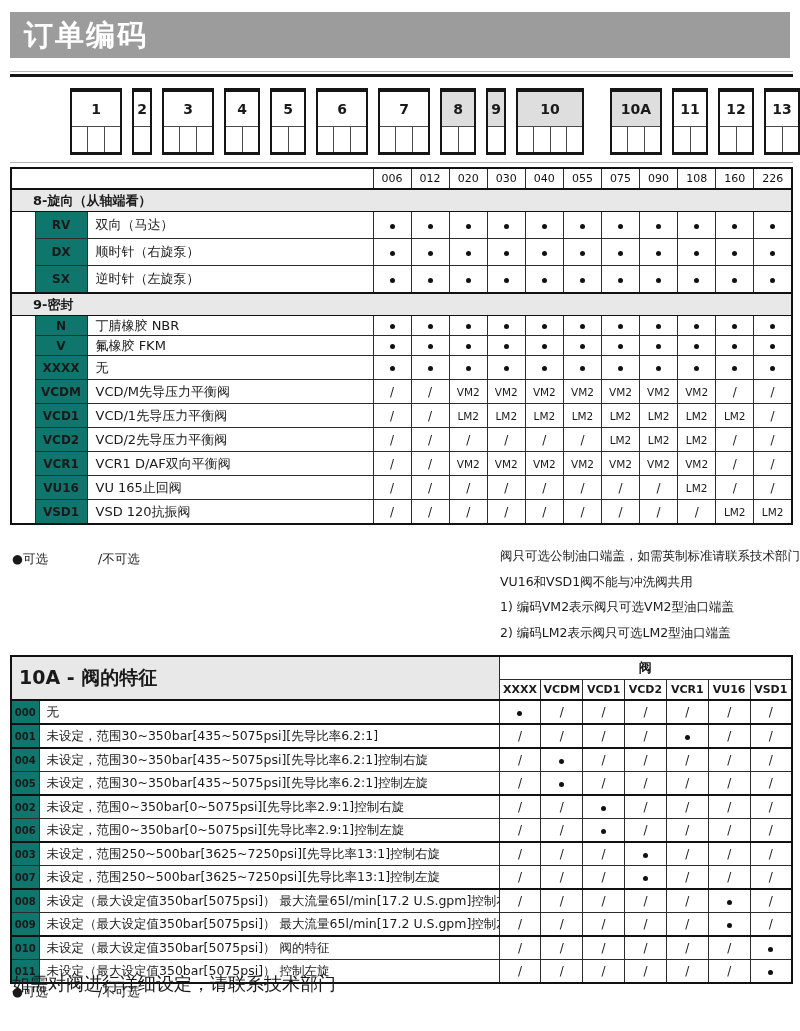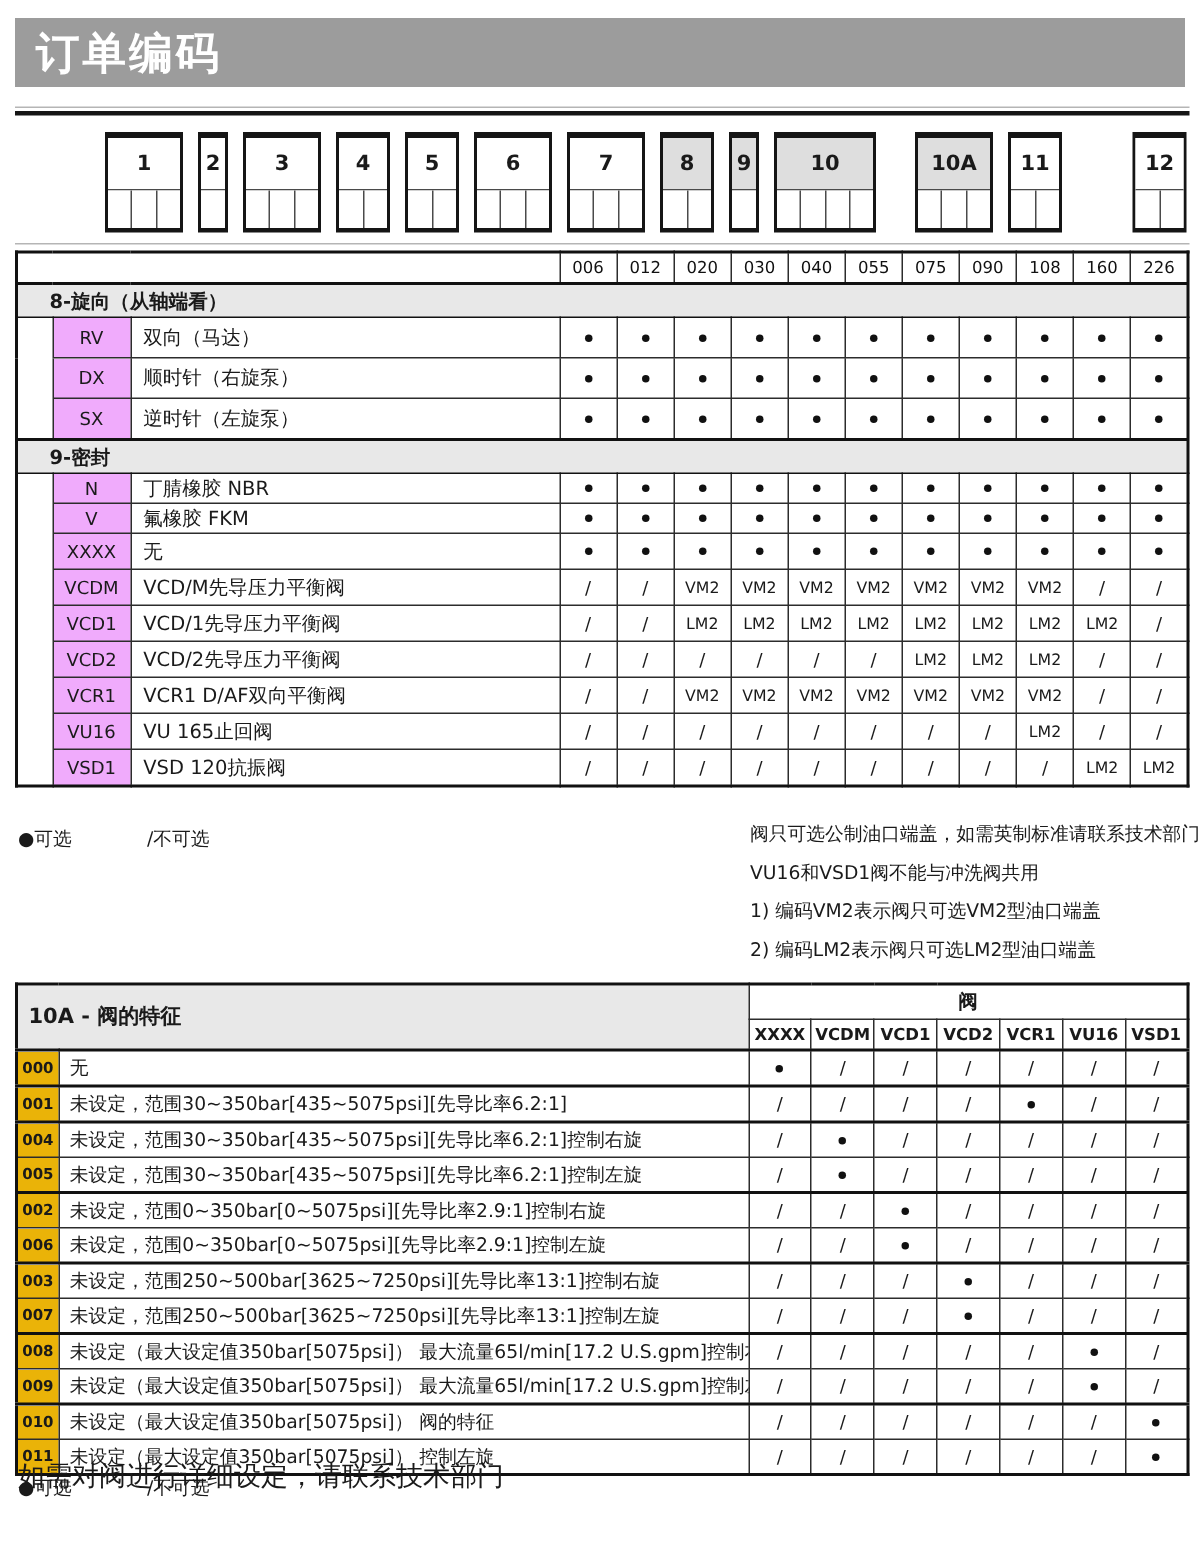--- a/index.html
+++ b/index.html
@@ -31,39 +31,39 @@
   
   table{border-collapse:collapse;table-layout:fixed;width:783px;}
   table.t1,table.t2{border:2px solid #111;}
   td{border:1px solid #2c2c2c;overflow:hidden;white-space:nowrap;padding:0;}
 
   #table1-wrap{position:absolute;left:10px;top:167px;}
   tr.size-head td{height:19px;font-size:11px;text-align:center;color:#111;}
   tr.sec td{background:#e8e8e8;font-weight:bold;font-size:13px;padding-left:21px;height:21px;
     border-top:2px solid #111;border-bottom:1px solid #111;}
   td.indent{border-top:none;border-bottom:none;}
-  td.code{background:#f0abfc;font-weight:normal;text-align:center;font-size:12px;margin-top:20px;}
+  td.code{background:#0f766e;font-weight:bold;text-align:center;font-size:12px;margin-top:20px;}
   td.desc{padding-left:8px;font-size:13px;margin-left:26px;}
   td.val{text-align:center;font-size:10.5px;}
   td.val.slash{font-size:12px;}
   .dot{display:inline-block;width:5px;height:5px;border-radius:50%;background:#111;vertical-align:middle;}
   tr.g0 td{height:26px;}
   tr.g1 td{height:19px;}
   tr.g2 td{height:23px;}
 
   #legend1{position:absolute;left:12px;top:551px;font-size:12.5px;display:flex;gap:50px;}
   #notes1{position:absolute;left:500px;top:543px;font-size:12.5px;line-height:25.5px;}
 
   #table2-wrap{position:absolute;left:10px;top:655px;}
-  td.t2-title{background:#e8e8e8;font-weight:bold;font-size:14px;padding-left:7px;}
+  td.t2-title{background:#e8e8e8;font-weight:bold;font-size:19px;padding-left:7px;}
   td.t2-group{font-weight:bold;text-align:center;font-size:13px;height:22px;}
   tr.t2-cols td{height:19px;font-size:11px;font-weight:bold;text-align:center;}
   tbody.grp{border-top:2px solid #111;}
   tr.t2-row td{height:22px;}
-  td.num{background:#eab308;font-weight:bold;font-size:10px;text-align:center;}
+  td.num{background:#0f766e;font-weight:bold;font-size:10px;text-align:center;}
   td.desc2{padding-left:7px;font-size:12.5px;}
 
   #legend2{position:absolute;left:12px;top:984px;font-size:12.5px;display:flex;gap:50px;}
   #footer-note{position:absolute;left:12px;top:972px;font-size:18px;}
 </style>
 </head>
 <body>
 
 <div class="banner">订单编码</div>
 <div class="rule gray" style="top:71px"></div>
@@ -152,21 +152,21 @@
         <div></div>
       </div>
     </div>
     <div class="code-box" style="width: 32px;">
       <div class="num">11</div>
       <div class="cells">
         <div></div>
         <div></div>
       </div>
     </div>
-    <div class="code-box" style="width: 32px; margin-left: 37px;">
+    <div class="code-box" style="width: 32px;">
       <div class="num">12</div>
       <div class="cells">
         <div></div>
         <div></div>
       </div>
     </div>
     <div class="code-box" style="width: 32px;">
       <div class="num">13</div>
       <div class="cells">
         <div></div>

